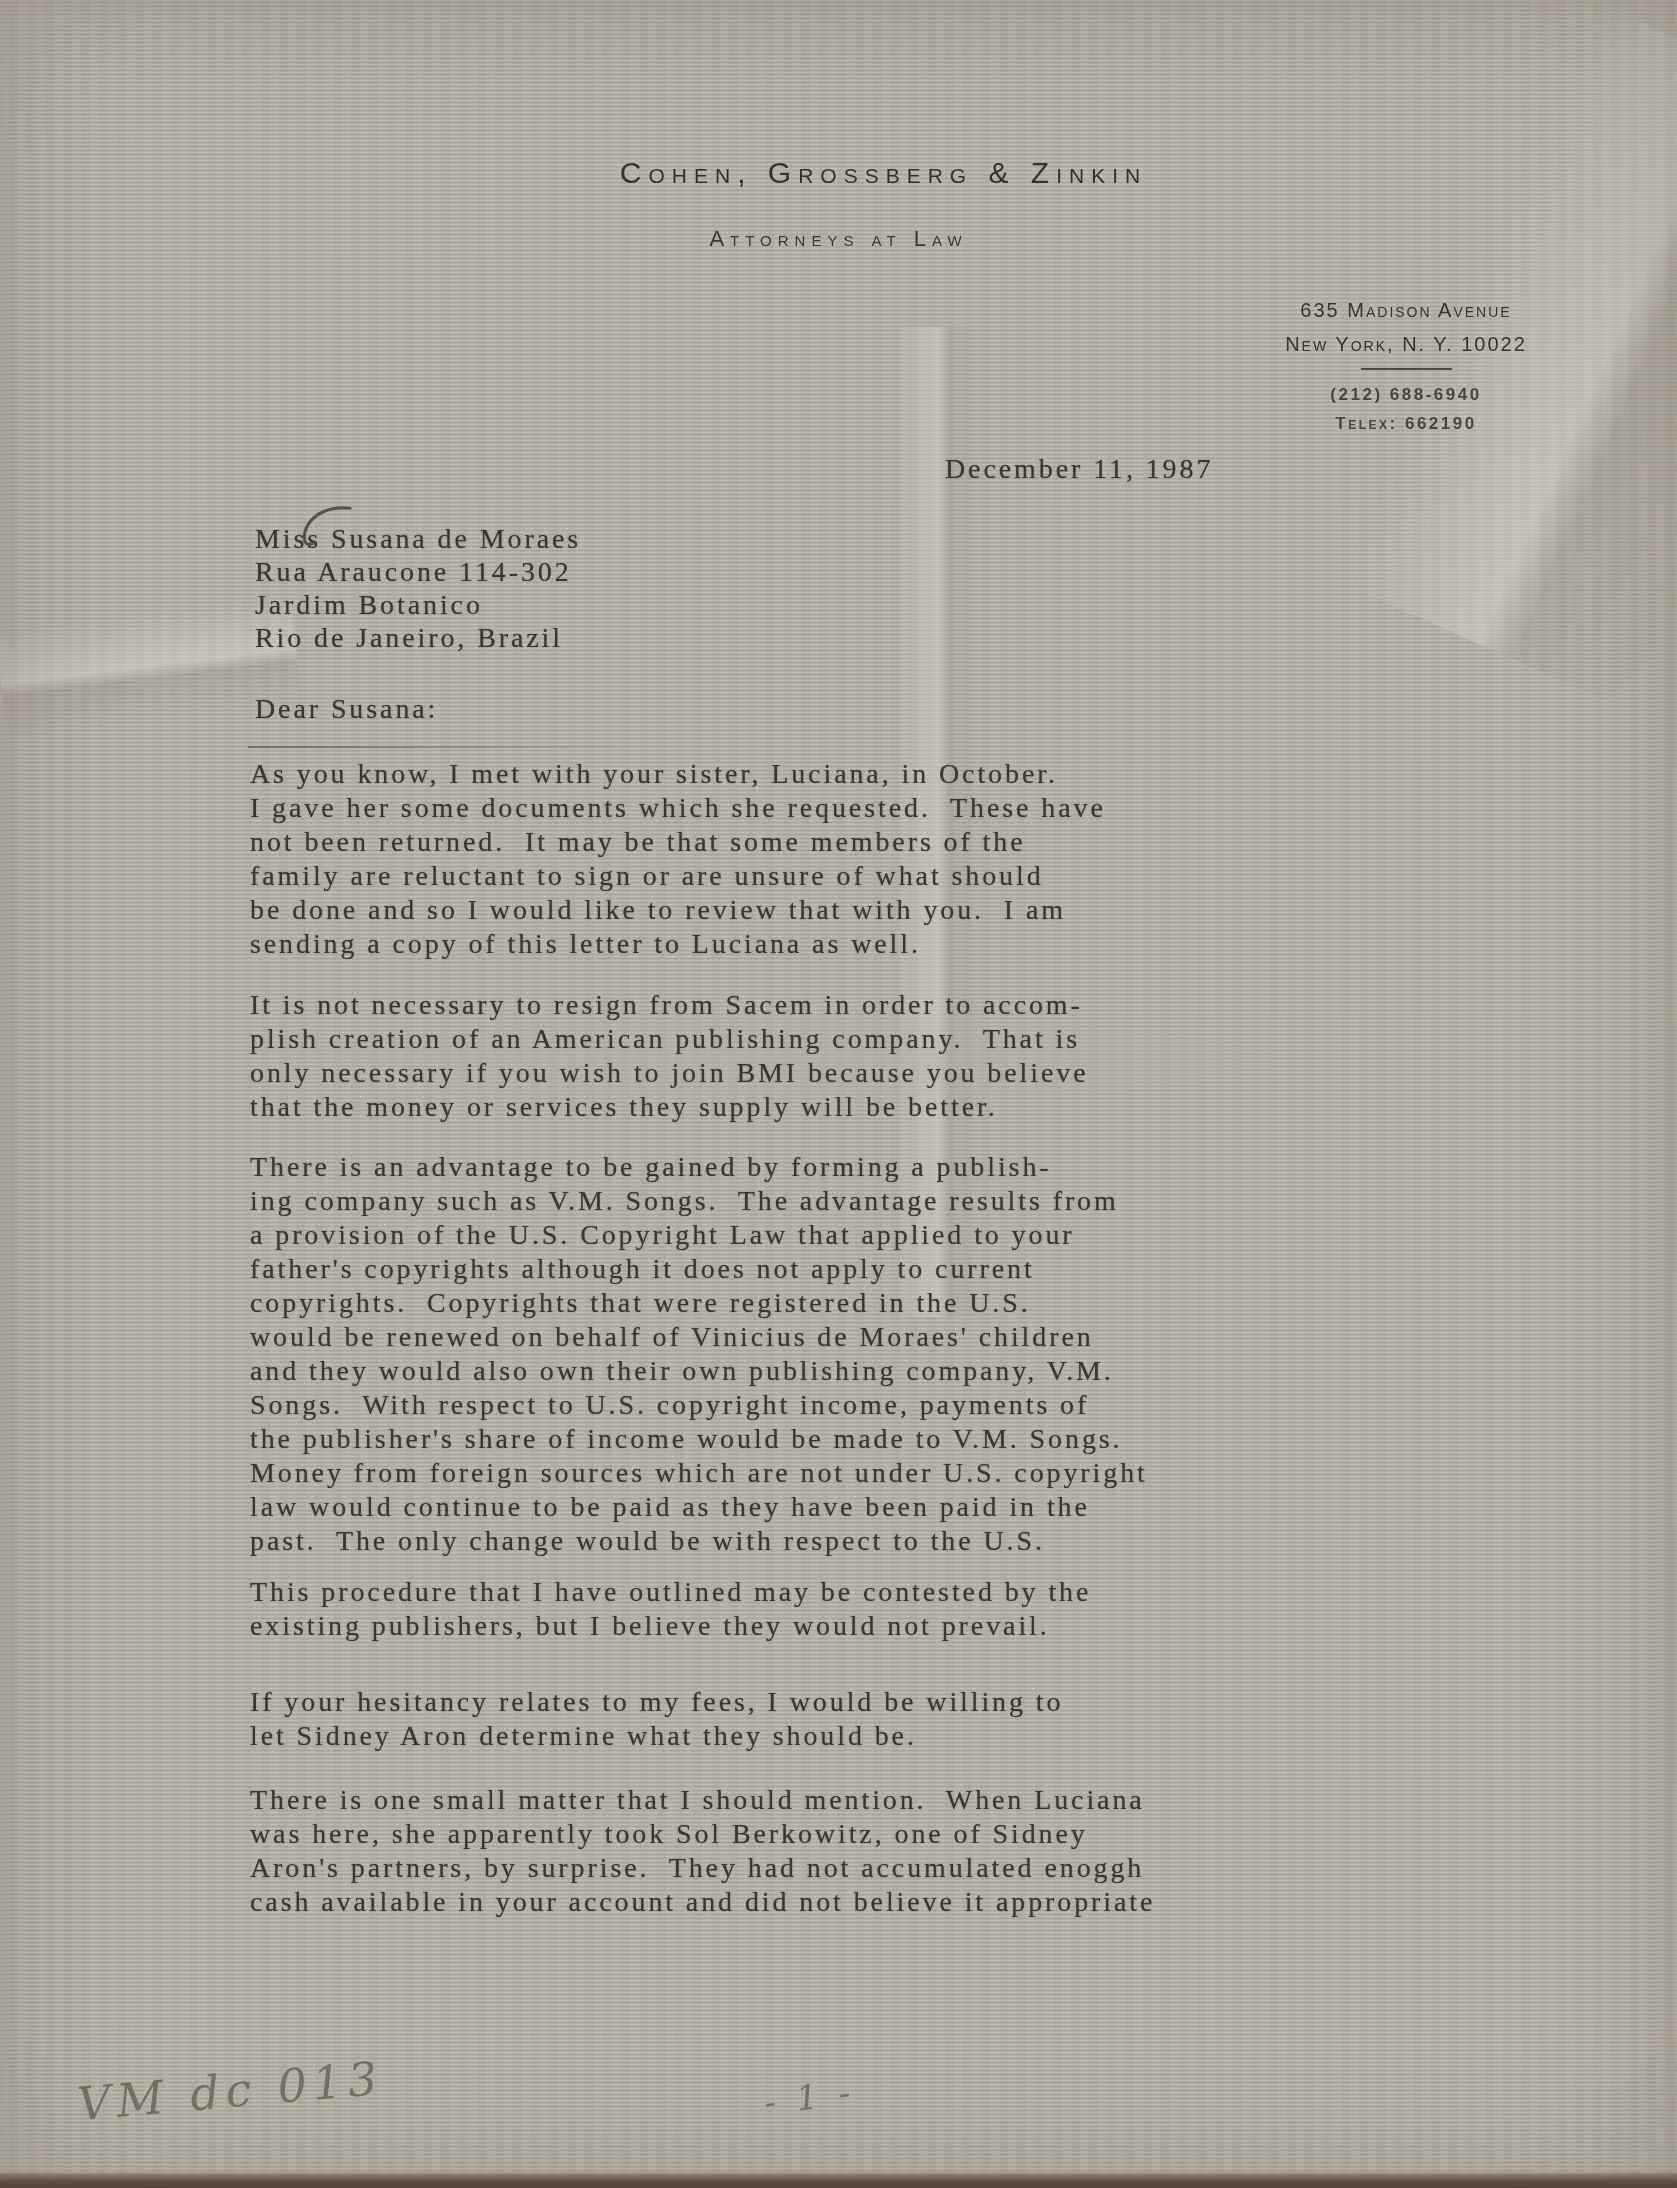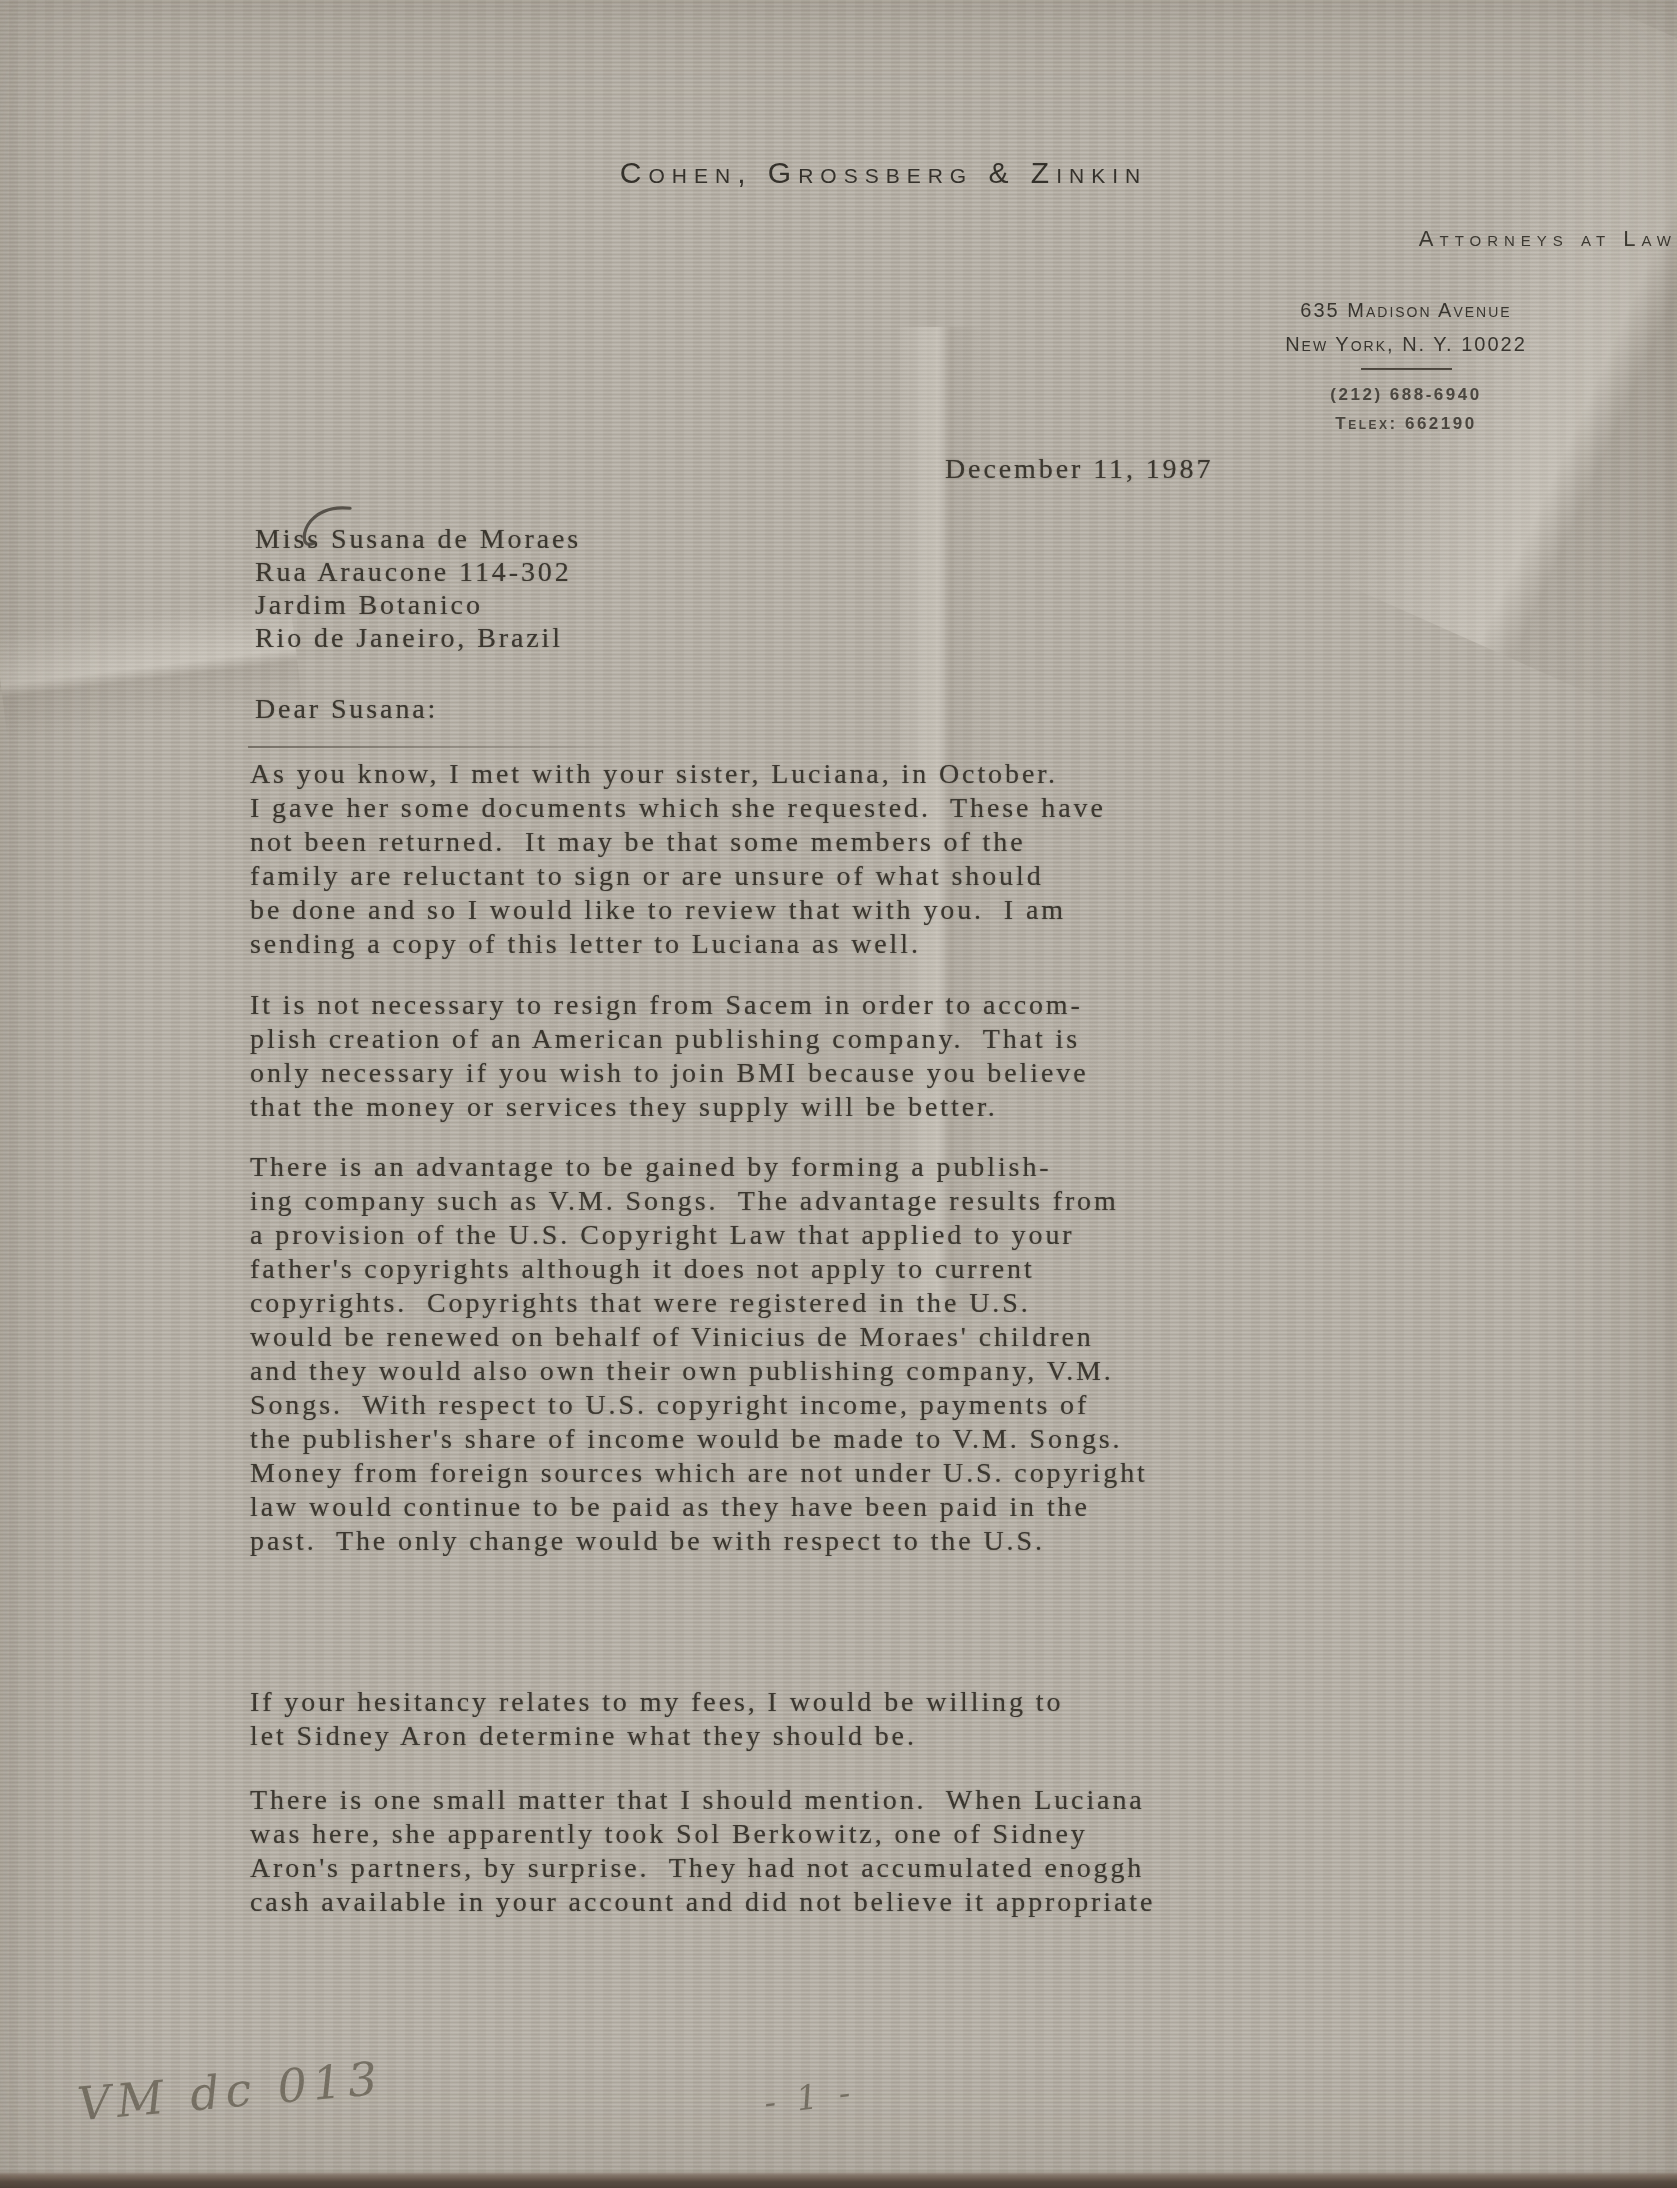--- a/index.html
+++ b/index.html
@@ -24,21 +24,21 @@
     box-shadow:inset 0 0 139px rgba(74,63,52,0.20), inset 0 0 22px rgba(74,63,52,0.08);
   }
   
   .firm{
     position:absolute;top:156px;left:0;width:100%;text-align:center;
     font-size:30px;letter-spacing:7px;font-variant:small-caps;
     color:#34312b;
     margin-left:45px;
   }
   .tagline{
-    position:absolute;top:226px;left:0;width:100%;text-align:right;
+    position:absolute;top:226px;left:0;width:100%;text-align:center;
     font-size:22px;letter-spacing:6px;font-variant:small-caps;
     color:#3b3831;
   }
   .partners{
     position:absolute;top:299px;left:113px;
     font-size:18.3px;letter-spacing:3px;line-height:34px;color:#3b3831;
   }
   .office{
     position:absolute;top:293px;left:1228px;width:356px;text-align:center;color:#38352f;
   }
@@ -138,20 +138,22 @@
 and they would also own their own publishing company, V.M.
 Songs.  With respect to U.S. copyright income, payments of
 the publisher's share of income would be made to V.M. Songs.
 Money from foreign sources which are not under U.S. copyright
 law would continue to be paid as they have been paid in the
 past.  The only change would be with respect to the U.S.</div>
   <div class="para tw pre p2">It is not necessary to resign from Sacem in order to accom-
 plish creation of an American publishing company.  That is
 only necessary if you wish to join BMI because you believe
 that the money or services they supply will be better.</div>
+  <div class="para tw pre p4">This procedure that I have outlined may be contested by the
+existing publishers, but I believe they would not prevail.</div>
   <div class="para tw pre p6">There is one small matter that I should mention.  When Luciana
 was here, she apparently took Sol Berkowitz, one of Sidney
 Aron's partners, by surprise.  They had not accumulated enoggh
 cash available in your account and did not believe it appropriate</div>
   <div class="para tw pre p5">If your hesitancy relates to my fees, I would be willing to
 let Sidney Aron determine what they should be.</div>
 
   <div class="pencil code">VM dc 013</div>
   <div class="pencil pageno">- 1 -</div>
 

